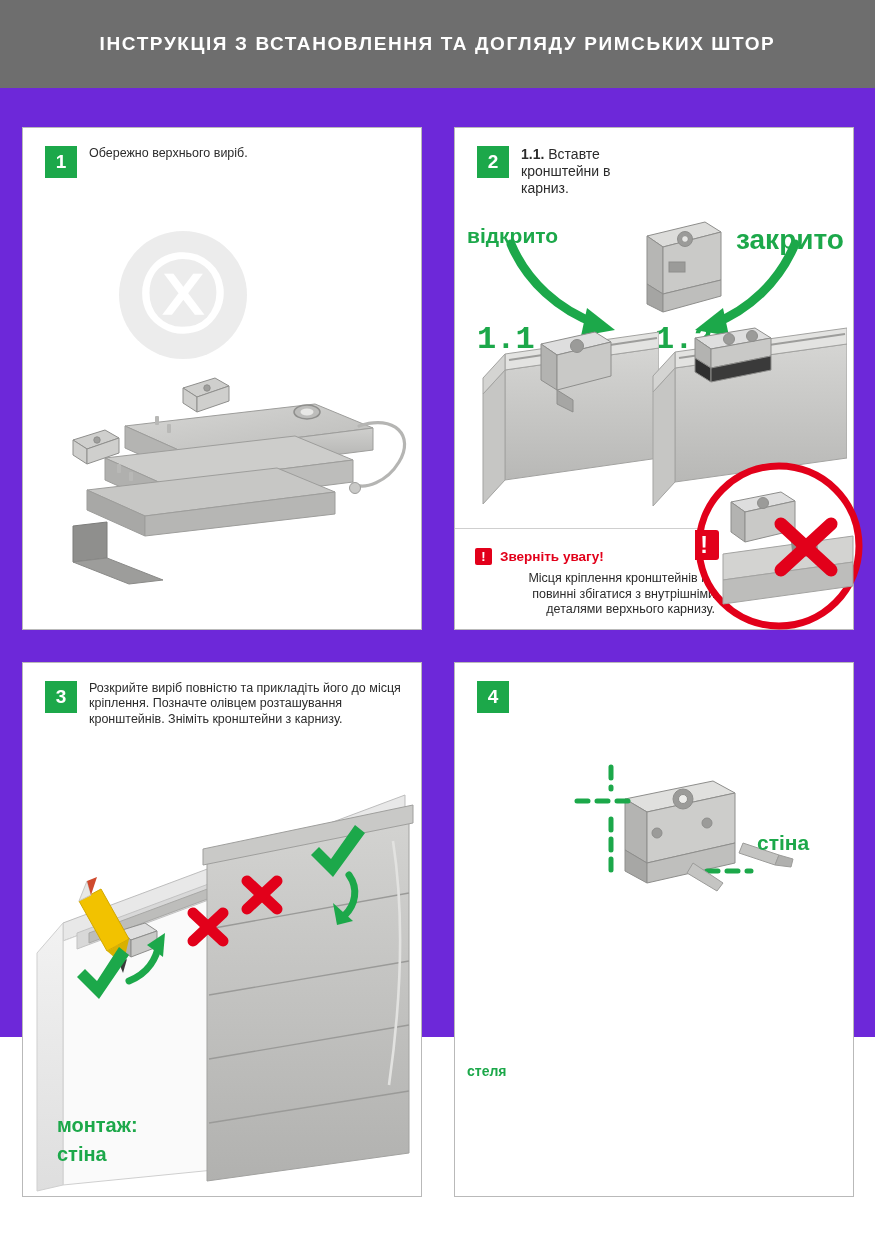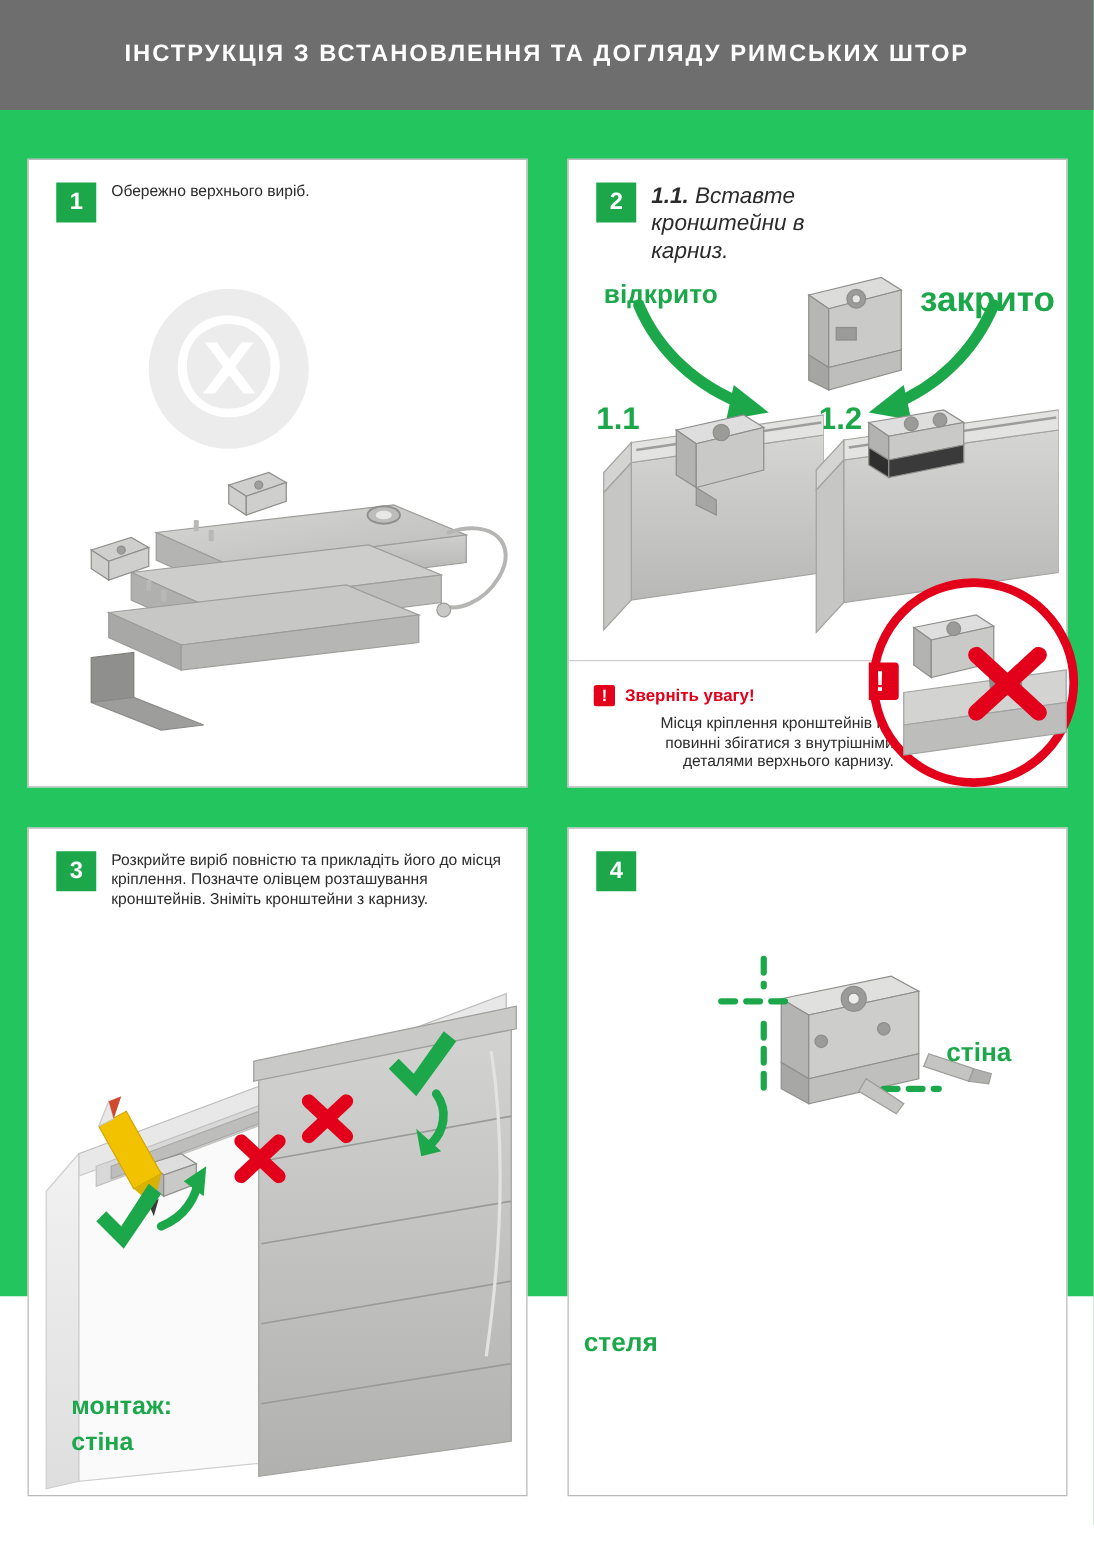--- a/index.html
+++ b/index.html
@@ -4,21 +4,21 @@
 <style>
   * { box-sizing: border-box; }
   html, body { margin: 0; padding: 0; }
   body {
     width: 875px; height: 1241px;
     background: #ffffff;
     font-family: "Liberation Sans", sans-serif;
     position: relative;
     overflow: hidden;
   }
-  .page { position: relative; width: 875px; height: 1037px; background: #22c55e; }
+  .page { position: relative; width: 875px; height: 1037px; background: #6d28d9; }
 
   
   .header {
     position: absolute; left: 0; top: 0; width: 875px; height: 88px;
     background: #6e6e6e;
     display: flex; align-items: center; justify-content: center;
   }
   .header-title {
     color: #ffffff;
     font-size: 19px;
@@ -54,21 +54,21 @@
     left: 66px; top: 18px;
     font-size: 12.5px;
     line-height: 1.22;
     color: #2b2b2b;
   }
   .step-text-wide { width: 320px; }
 
   
   .cap2 {
     position: absolute; top: 18px;
-    font-size: 18px; line-height: 1.22; color: #2b2b2b; font-style: italic;
+    font-size: 14px; line-height: 1.22; color: #2b2b2b;
   }
   .cap2.a { left: 66px; width: 125px; }
   .cap2.b { left: 200px; width: 185px; }
   .cap2 b { font-weight: bold; }
 
   
   .watermark {
     position: absolute;
     border-radius: 50%;
     background: #e9e9e9;
@@ -88,21 +88,21 @@
   .green-text {
     color: #1ca84a; font-weight: bold; font-family: "Liberation Sans", sans-serif;
   }
   .note-title { color: #e2001a; font-weight: bold; font-size: 13.5px; }
   .note-body { color: #2b2b2b; font-size: 12.5px; line-height: 1.25; }
   .excl-box {
     width: 17px; height: 17px; background: #e2001a; color: #fff;
     font-size: 13px; font-weight: bold; display: flex; align-items: center;
     justify-content: center; border-radius: 2px;
   }
-  .label-num { font-size: 25px; font-weight: bold; color: #1ca84a; }
+  .label-num { font-size: 32px; font-weight: bold; color: #1ca84a; font-family: Liberation Mono, monospace; }
 
   .hr-line { position:absolute; background:#cfcfcf; }
 </style>
 </head>
 <body>
 
 <div class="page">
 
   <div class="header">
     <div class="header-title">ІНСТРУКЦІЯ З ВСТАНОВЛЕННЯ ТА ДОГЛЯДУ РИМСЬКИХ ШТОР</div>
@@ -168,21 +168,21 @@
     </div>
   </div>
 
   <div class="panel" id="panel-2">
     <div class="step-badge">2</div>
 
     <div class="cap2 a">
       <b>1.1.</b><span> Вставте кронштейни в карниз.</span>
     </div>
 
-    <div class="art green-text" style="left:28px; top:96px; font-size:21px;">відкрито</div>
+    <div class="art green-text" style="left:12px; top:96px; font-size:21px;">відкрито</div>
     <div class="art green-text" style="left:265px; top:96px; font-size:28px;margin-left:16px;">закрито</div>
 
     <svg class="art" style="left:14px; top:80px;" width="372" height="200" viewBox="0 0 372 200">
 
       <g stroke="#8e8e8c" stroke-width="1">
         <polygon points="178,28 236,14 252,24 194,39" fill="#dcdcda"></polygon>
         <polygon points="178,28 194,39 194,86 178,76" fill="#b6b6b4"></polygon>
         <polygon points="194,39 252,24 252,72 194,86" fill="#cacac8"></polygon>
         <circle cx="216" cy="31" r="7.5" fill="#9b9b99"></circle>
         <circle cx="216" cy="31" r="3.4" fill="#e6e6e4"></circle>
@@ -436,18 +436,18 @@
         <polygon points="190,348 214,332 268,404 240,420" fill="#2f2f2f">
         <ellipse cx="254" cy="412" rx="26" ry="19" transform="rotate(34 254 412)" fill="#d8d8d8" stroke="#a9a9a7" stroke-width="1.5">
         <polygon points="230,404 286,444 312,470 258,470" fill="url(#drillY)" stroke="#d2a800" stroke-width="1">
         <polygon points="150,430 236,430 236,470 138,470" fill="#ffcd12" stroke="#d2a800" stroke-width="1">
         <rect x="60" y="436" width="86" height="34" rx="6" fill="#2b2b2b">
         <rect x="72" y="444" width="58" height="10" rx="3" fill="#ffd21a">
       </rect></rect></polygon></polygon></ellipse></polygon></line></polygon></g>
     
 
     <div class="art green-text" style="left:302px; top:168px; font-size:21px;">стіна</div>
-    <div class="art green-text" style="left:12px; top:400px; font-size:21px;">стеля</div>
+    <div class="art green-text" style="left:12px; top:400px; font-size:14px;">стеля</div>
 
     
   </div>
 
 </div>
 
 </body></html>

